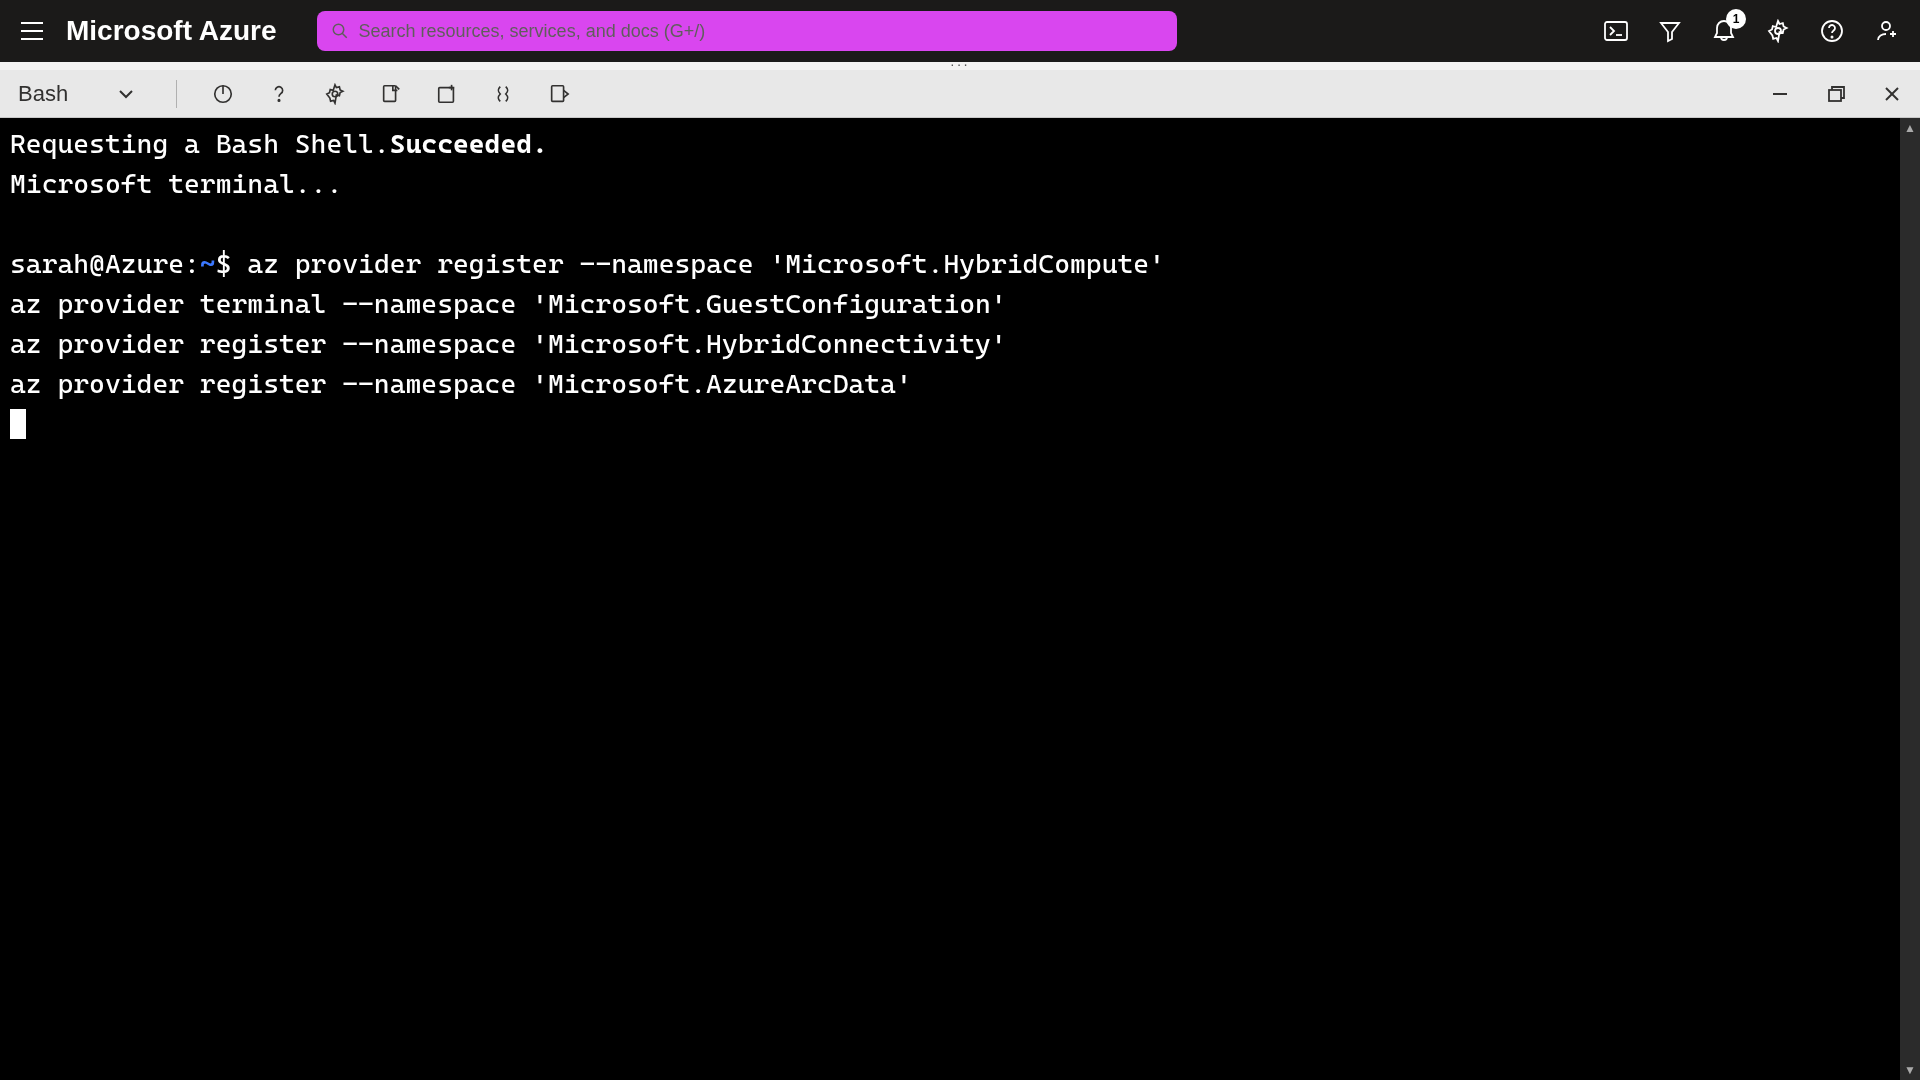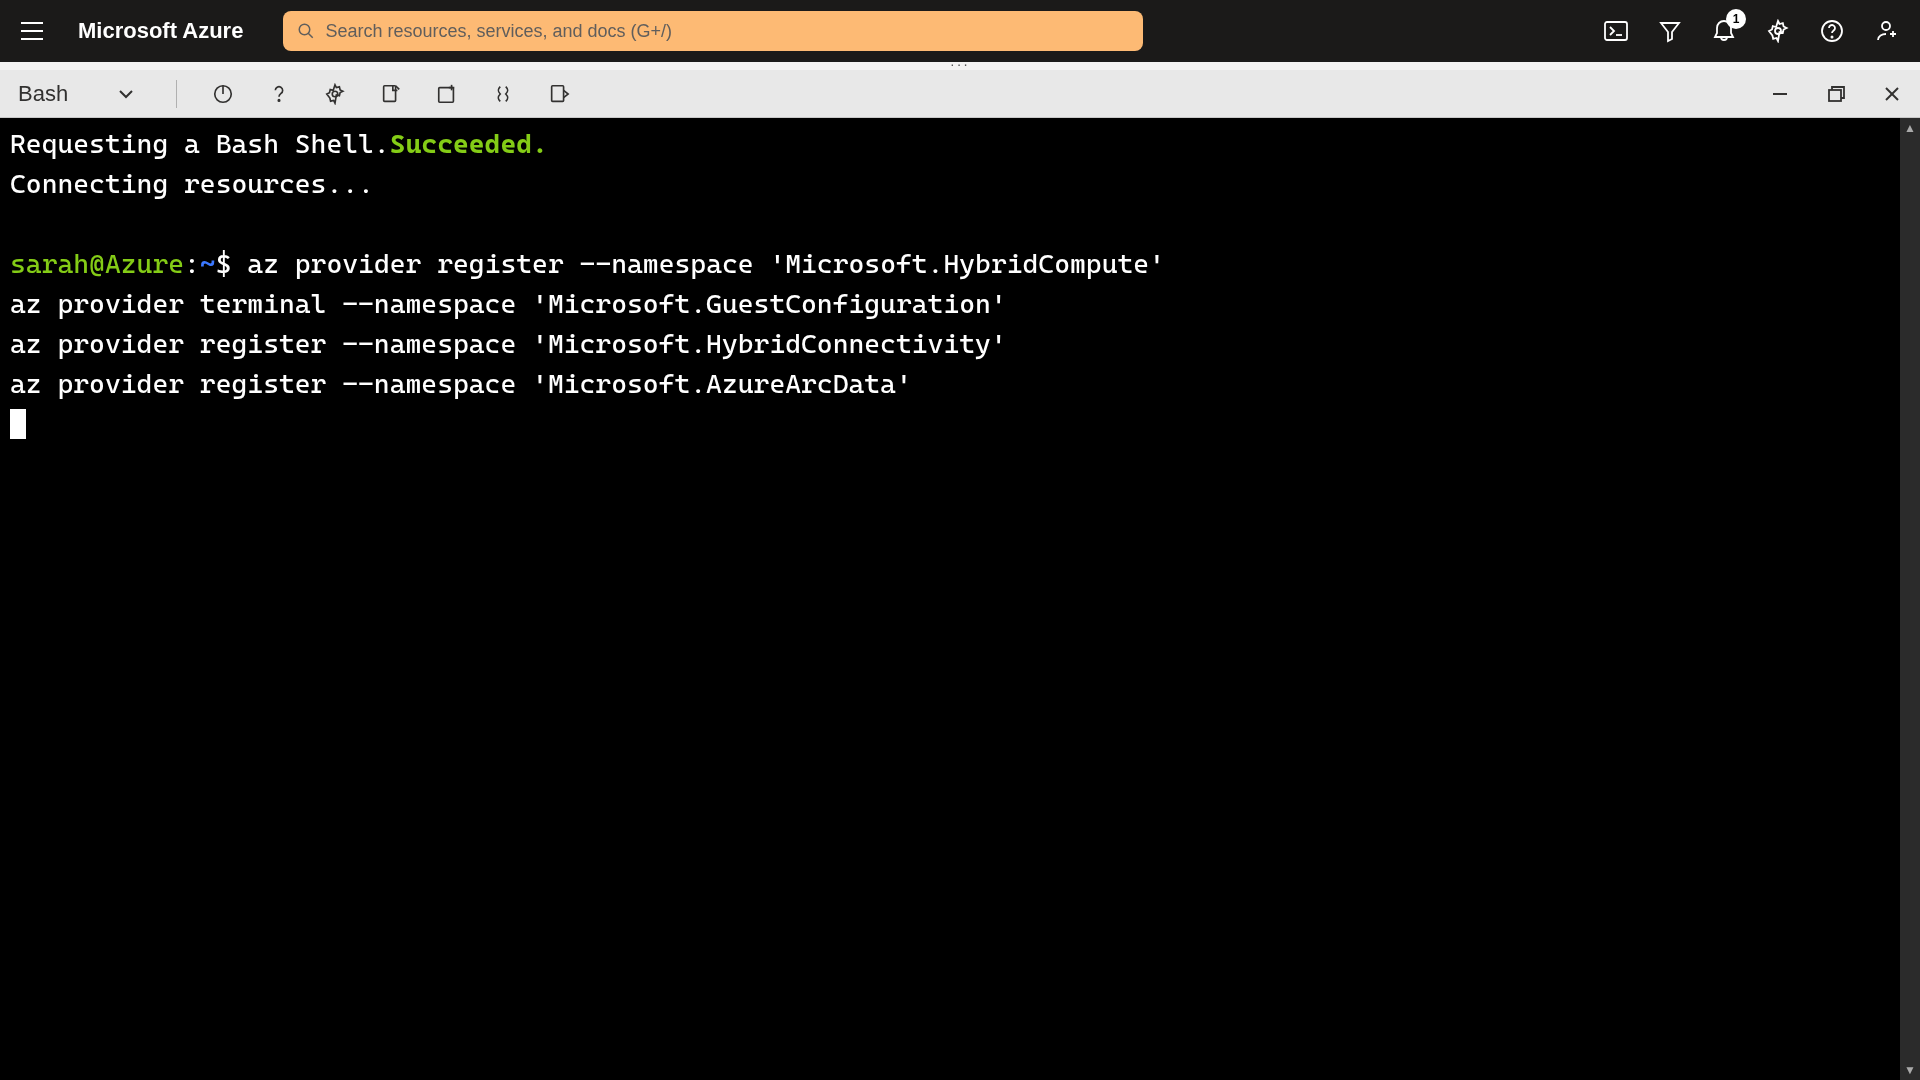--- a/index.html
+++ b/index.html
@@ -15,30 +15,30 @@
     gap: 8px;
   }
   .hamburger {
     width: 40px; height: 40px;
     display: flex; align-items: center; justify-content: center;
     cursor: pointer;
     color: #fff;
   }
   .brand {
     color: #fff;
-    font-size: 22px;
+    font-size: 28px;
     font-weight: 600;
-    margin-left: 18px;
+    margin-left: 6px;
     margin-right: 32px;
     white-space: nowrap;
   }
   .search-wrap {
     flex: 0 0 860px;
     height: 40px;
-    background: #fdba74;
+    background: #d946ef;
     border-radius: 8px;
     display: flex;
     align-items: center;
     padding: 0 14px;
     gap: 10px;
   }
   .search-wrap input {
     flex: 1;
     border: none;
     background: transparent;
@@ -132,21 +132,21 @@
     position:absolute;
     inset:0;
     padding: 6px 10px;
     font-family: "Cascadia Mono", Consolas, "Courier New", monospace;
     font-size: 27px;
     line-height: 40px;
     color: #fff;
     white-space: pre;
     overflow: hidden;
   }
-  .t-green  { color: #84cc16; font-weight: bold; }
+  .t-green  { color: #ffffff; font-weight: bold; }
   .t-blue   { color: #3b78ff; font-weight: bold; }
   .t-white  { color: #ffffff; }
   .t-bold   { font-weight: normal; }
   .cursor-block {
     display: inline-block;
     width: 16px; height: 30px;
     background: #fff;
     vertical-align: text-bottom;
   }
   .term-scroll {
@@ -302,21 +302,21 @@
   <div class="sicon">
     <svg width="20" height="20" viewBox="0 0 20 20" stroke="currentColor" stroke-width="2">
         <line x1="4" y1="4" x2="16" y2="16"></line>
         <line x1="16" y1="4" x2="4" y2="16"></line>
       </svg>
   </div>
 </div>
 
 <div class="terminal-wrap">
 <div class="terminal"><span class="t-white">Requesting a Bash Shell.</span><span class="t-green">Succeeded.</span>
-<span class="t-white">Connecting resources...</span>
+<span class="t-white">Microsoft terminal...</span>
 
 <span class="t-green t-bold">sarah@Azure</span><span class="t-white t-bold">:</span><span class="t-blue t-bold">~</span><span class="t-white t-bold">$</span><span class="t-white"> az provider register --namespace 'Microsoft.HybridCompute'</span>
 <span class="t-white">az provider terminal --namespace 'Microsoft.GuestConfiguration'</span>
 <span class="t-white">az provider register --namespace 'Microsoft.HybridConnectivity'</span>
 <span class="t-white">az provider register --namespace 'Microsoft.AzureArcData'</span>
 <span class="cursor-block"></span></div>
   <div class="term-scroll">
     <div class="up">▲</div>
     <div class="down">▼</div>
   </div>

